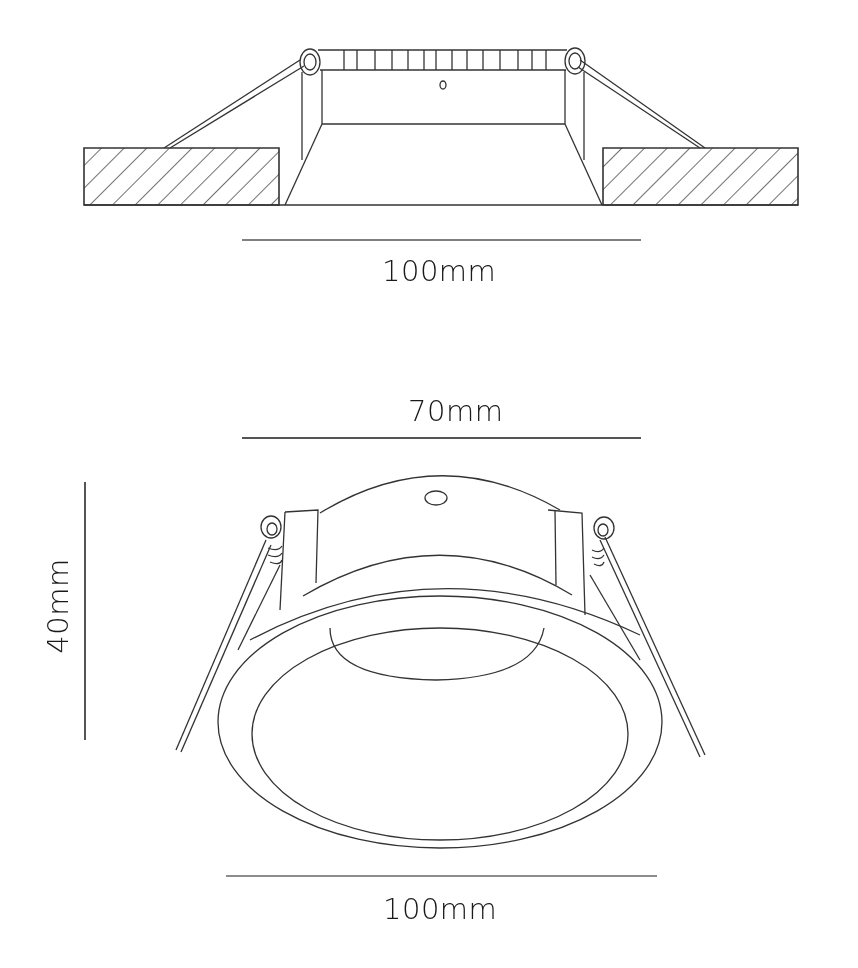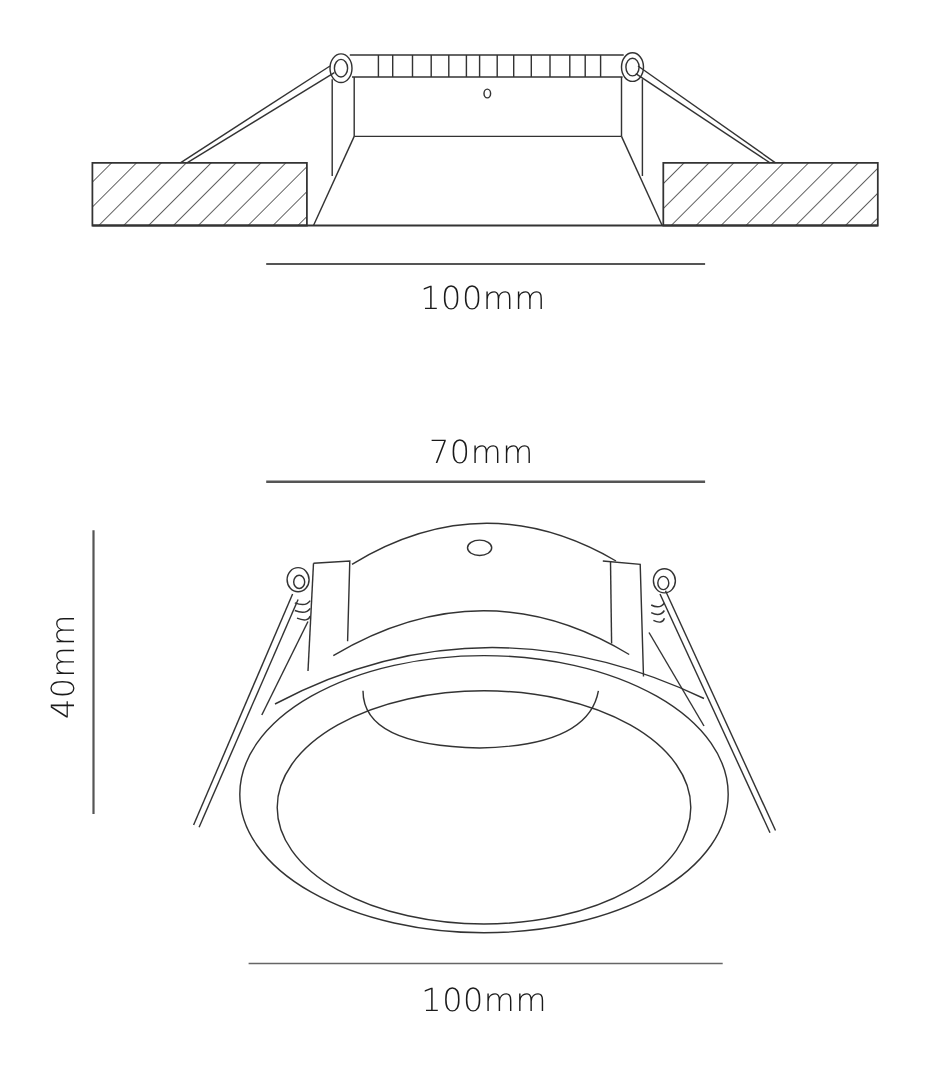--- a/index.html
+++ b/index.html
@@ -9,21 +9,21 @@
       position: absolute;
       font-family: "DejaVu Sans", sans-serif;
       font-weight: 300;
       color: #1a1a1a;
       font-size: 29px;
       letter-spacing: 0.5px;
       white-space: nowrap;
       line-height: 1;
     }
     #lbl-top-100 { left: 382px; top: 257px; }
-    #lbl-70 { left: 390px; top: 397px; }
+    #lbl-70 { left: 408px; top: 397px; }
     #lbl-bottom-100 { left: 383px; top: 895px; }
     #lbl-40 {
       left: 58px; top: 606px;
       transform: translate(-50%, -50%) rotate(-90deg);
       transform-origin: center center;
     }
     svg line, svg path, svg ellipse, svg rect, svg polyline, svg circle {
       vector-effect: non-scaling-stroke;
     }
   </style>

